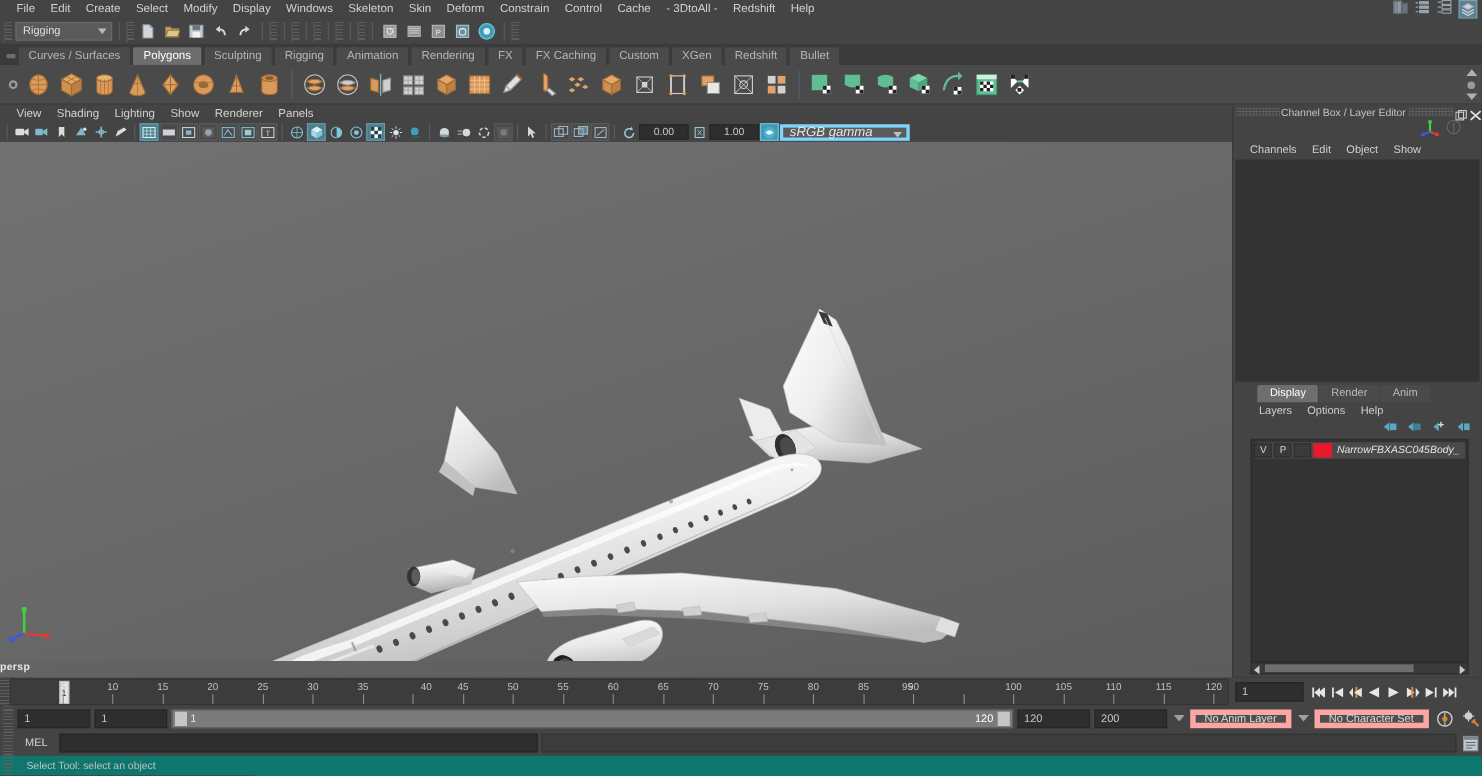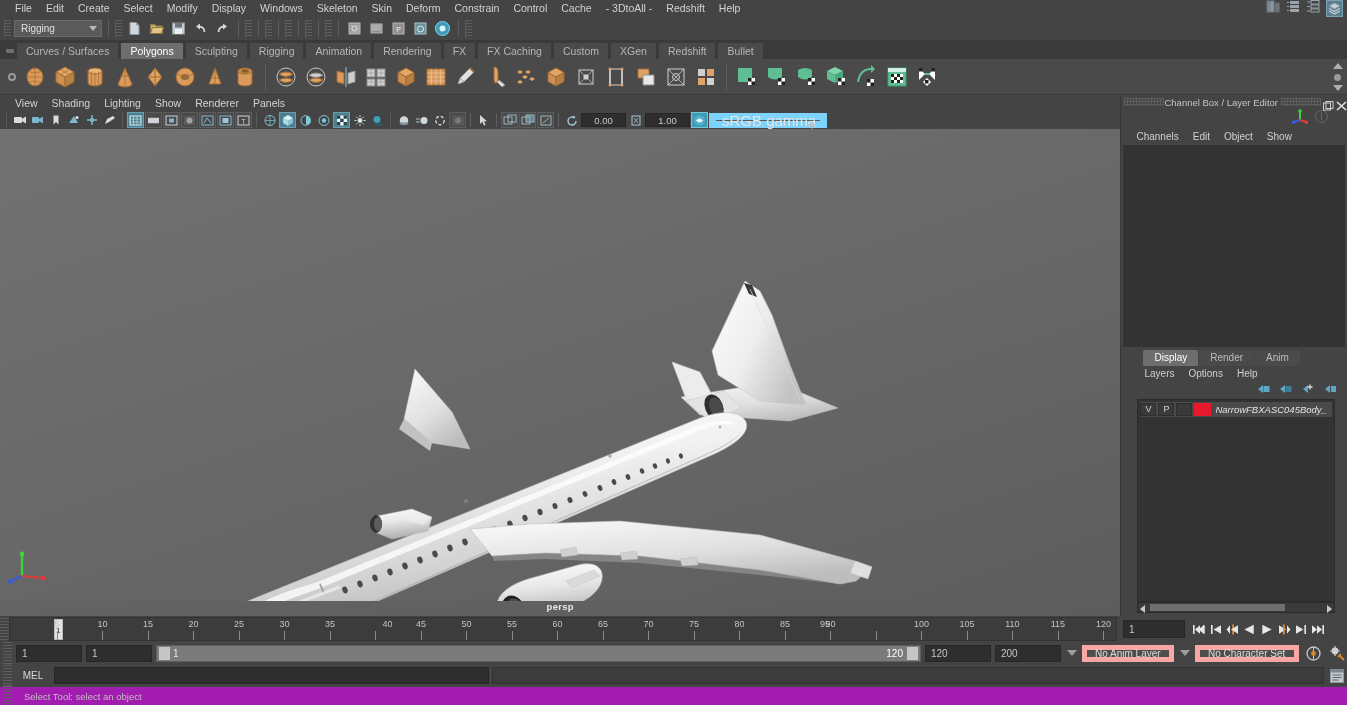--- a/index.html
+++ b/index.html
@@ -61,29 +61,29 @@
   
   .vpmenu { height:16px; background:#444444; display:flex; align-items:center; padding-left:8px; }
   .vpmenu .mi { font-size:10.5px; color:#d2d2d2; padding:0 7px; line-height:16px; }
   .vptools { height:18px; background:#444444; display:flex; align-items:center; padding-left:3px; gap:1px; }
   .vtb { width:17px; height:16px; display:flex; align-items:center; justify-content:center; }
   .vtb.on { background:#4e7d8c; border:1px solid #63a0b3; }
   .vtb.box { background:#4a4a4a; border:1px solid #5c5c5c; }
   .vsep2 { width:1px; height:14px; background:#5d5d5d; margin:0 3px; }
   .numfield { width:45px; height:14px; background:#2e2e2e; border:1px solid #262626;
      font-size:9.5px; color:#c9c9c9; display:flex; align-items:center; justify-content:center; }
-  .gammasel { width:118px; height:15px; background:#5a5a5a; border:7px solid #7dd3fc;
-     font-size:15px; color:#e6e6e6; display:flex; align-items:center; padding-left:6px; position:relative; }
+  .gammasel { width:118px; height:15px; background:#5a5a5a; border:3px solid #7dd3fc;
+     font-size:12px; color:#e6e6e6; display:flex; align-items:center; padding-left:6px; position:relative;font-style:italic; }
   .gammasel .arw { position:absolute; right:4px; top:4px; border-left:4px solid transparent;
      border-right:4px solid transparent; border-top:5px solid #c0c0c0; }
 
   
   .viewport { flex:1; position:relative; overflow:hidden;
      background:linear-gradient(160deg,#6e6e6e 0%,#656565 40%,#5d5d5d 100%); }
-  .persp-label { position:absolute; left:0; right:0; bottom:4px; text-align:center;
+  .persp-label { position:absolute; left:0; right:0; bottom:4px; 
      font-size:9.5px; color:#e8e8e8; font-weight:bold; letter-spacing:.3px; }
   .axisgiz { position:absolute; left:8px; bottom:28px; width:42px; height:42px; }
 
   
   .rightcol { flex:1; display:flex; flex-direction:column; background:#444444; border-left:1px solid #383838; }
   .cbtitle { height:14px; background:#444; display:flex; align-items:center; position:relative; }
   .cbtitle .dots { width:40px; height:8px; margin-left:3px;
      background:repeating-linear-gradient(to right,#5e5e5e 0 1px,transparent 1px 3px),
                 repeating-linear-gradient(to bottom,#5e5e5e 0 1px,transparent 1px 3px);
      background-size:3px 3px; }
@@ -145,21 +145,21 @@
      color:#dcdcdc; display:flex; align-items:center; padding:0 8px; }
 
   
   .cmdbar { height:23px; background:#444444; display:flex; align-items:center; padding-left:3px; gap:3px; }
   .cmdbar .lbl { font-size:10px; color:#d6d6d6; width:36px; text-align:center; }
   .cmdin { flex:0 0 auto; width:435px; height:17px; background:#2e2e2e; border:1px solid #262626; }
   .cmdout { flex:1; height:17px; background:#3c3c3c; border:1px solid #323232; }
   .cmdicon { width:20px; height:18px; display:flex; align-items:center; justify-content:center; }
 
   
-  .helpline { height:18px; background:#a21caf; display:flex; align-items:center; padding-left:3px; }
+  .helpline { height:18px; background:#0f766e; display:flex; align-items:center; padding-left:3px; }
   .helpline .txt { font-size:9.5px; color:#c0c0c0; margin-left:12px; }
 </style>
 </head>
 <body>
 
 <div id="app">
 
   <div class="menubar">
     <div class="mi">File</div>
     <div class="mi">Edit</div>

